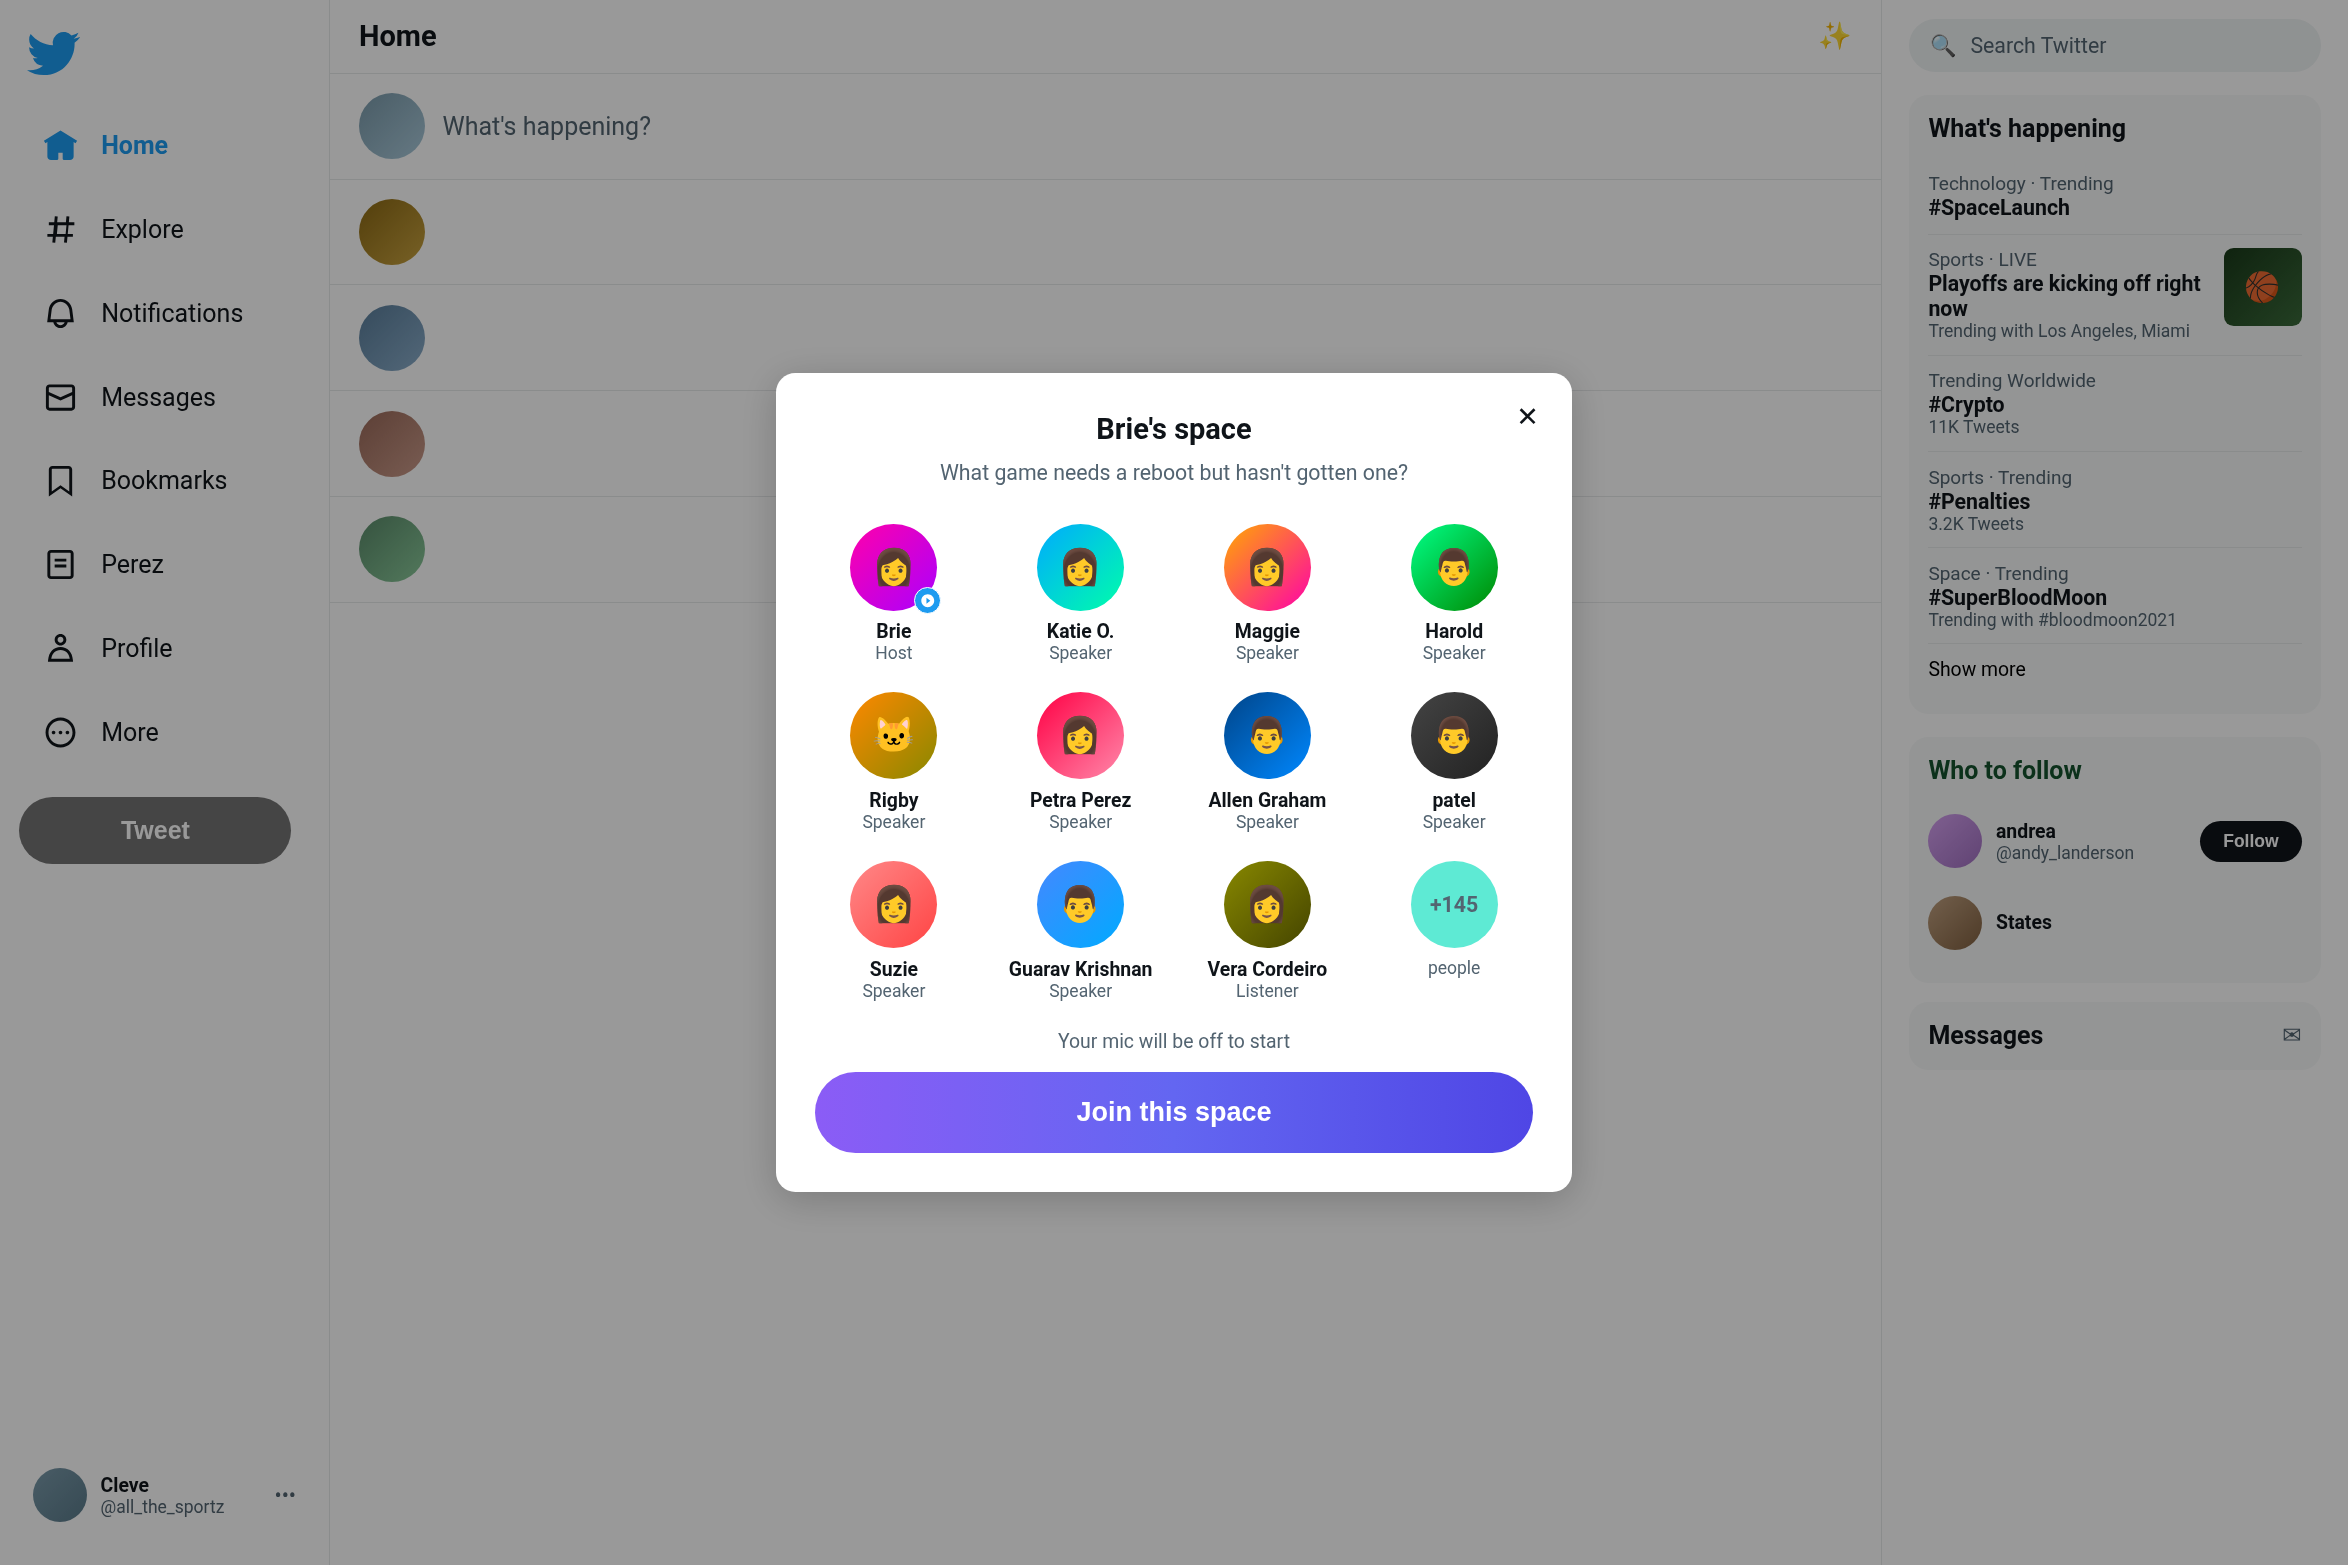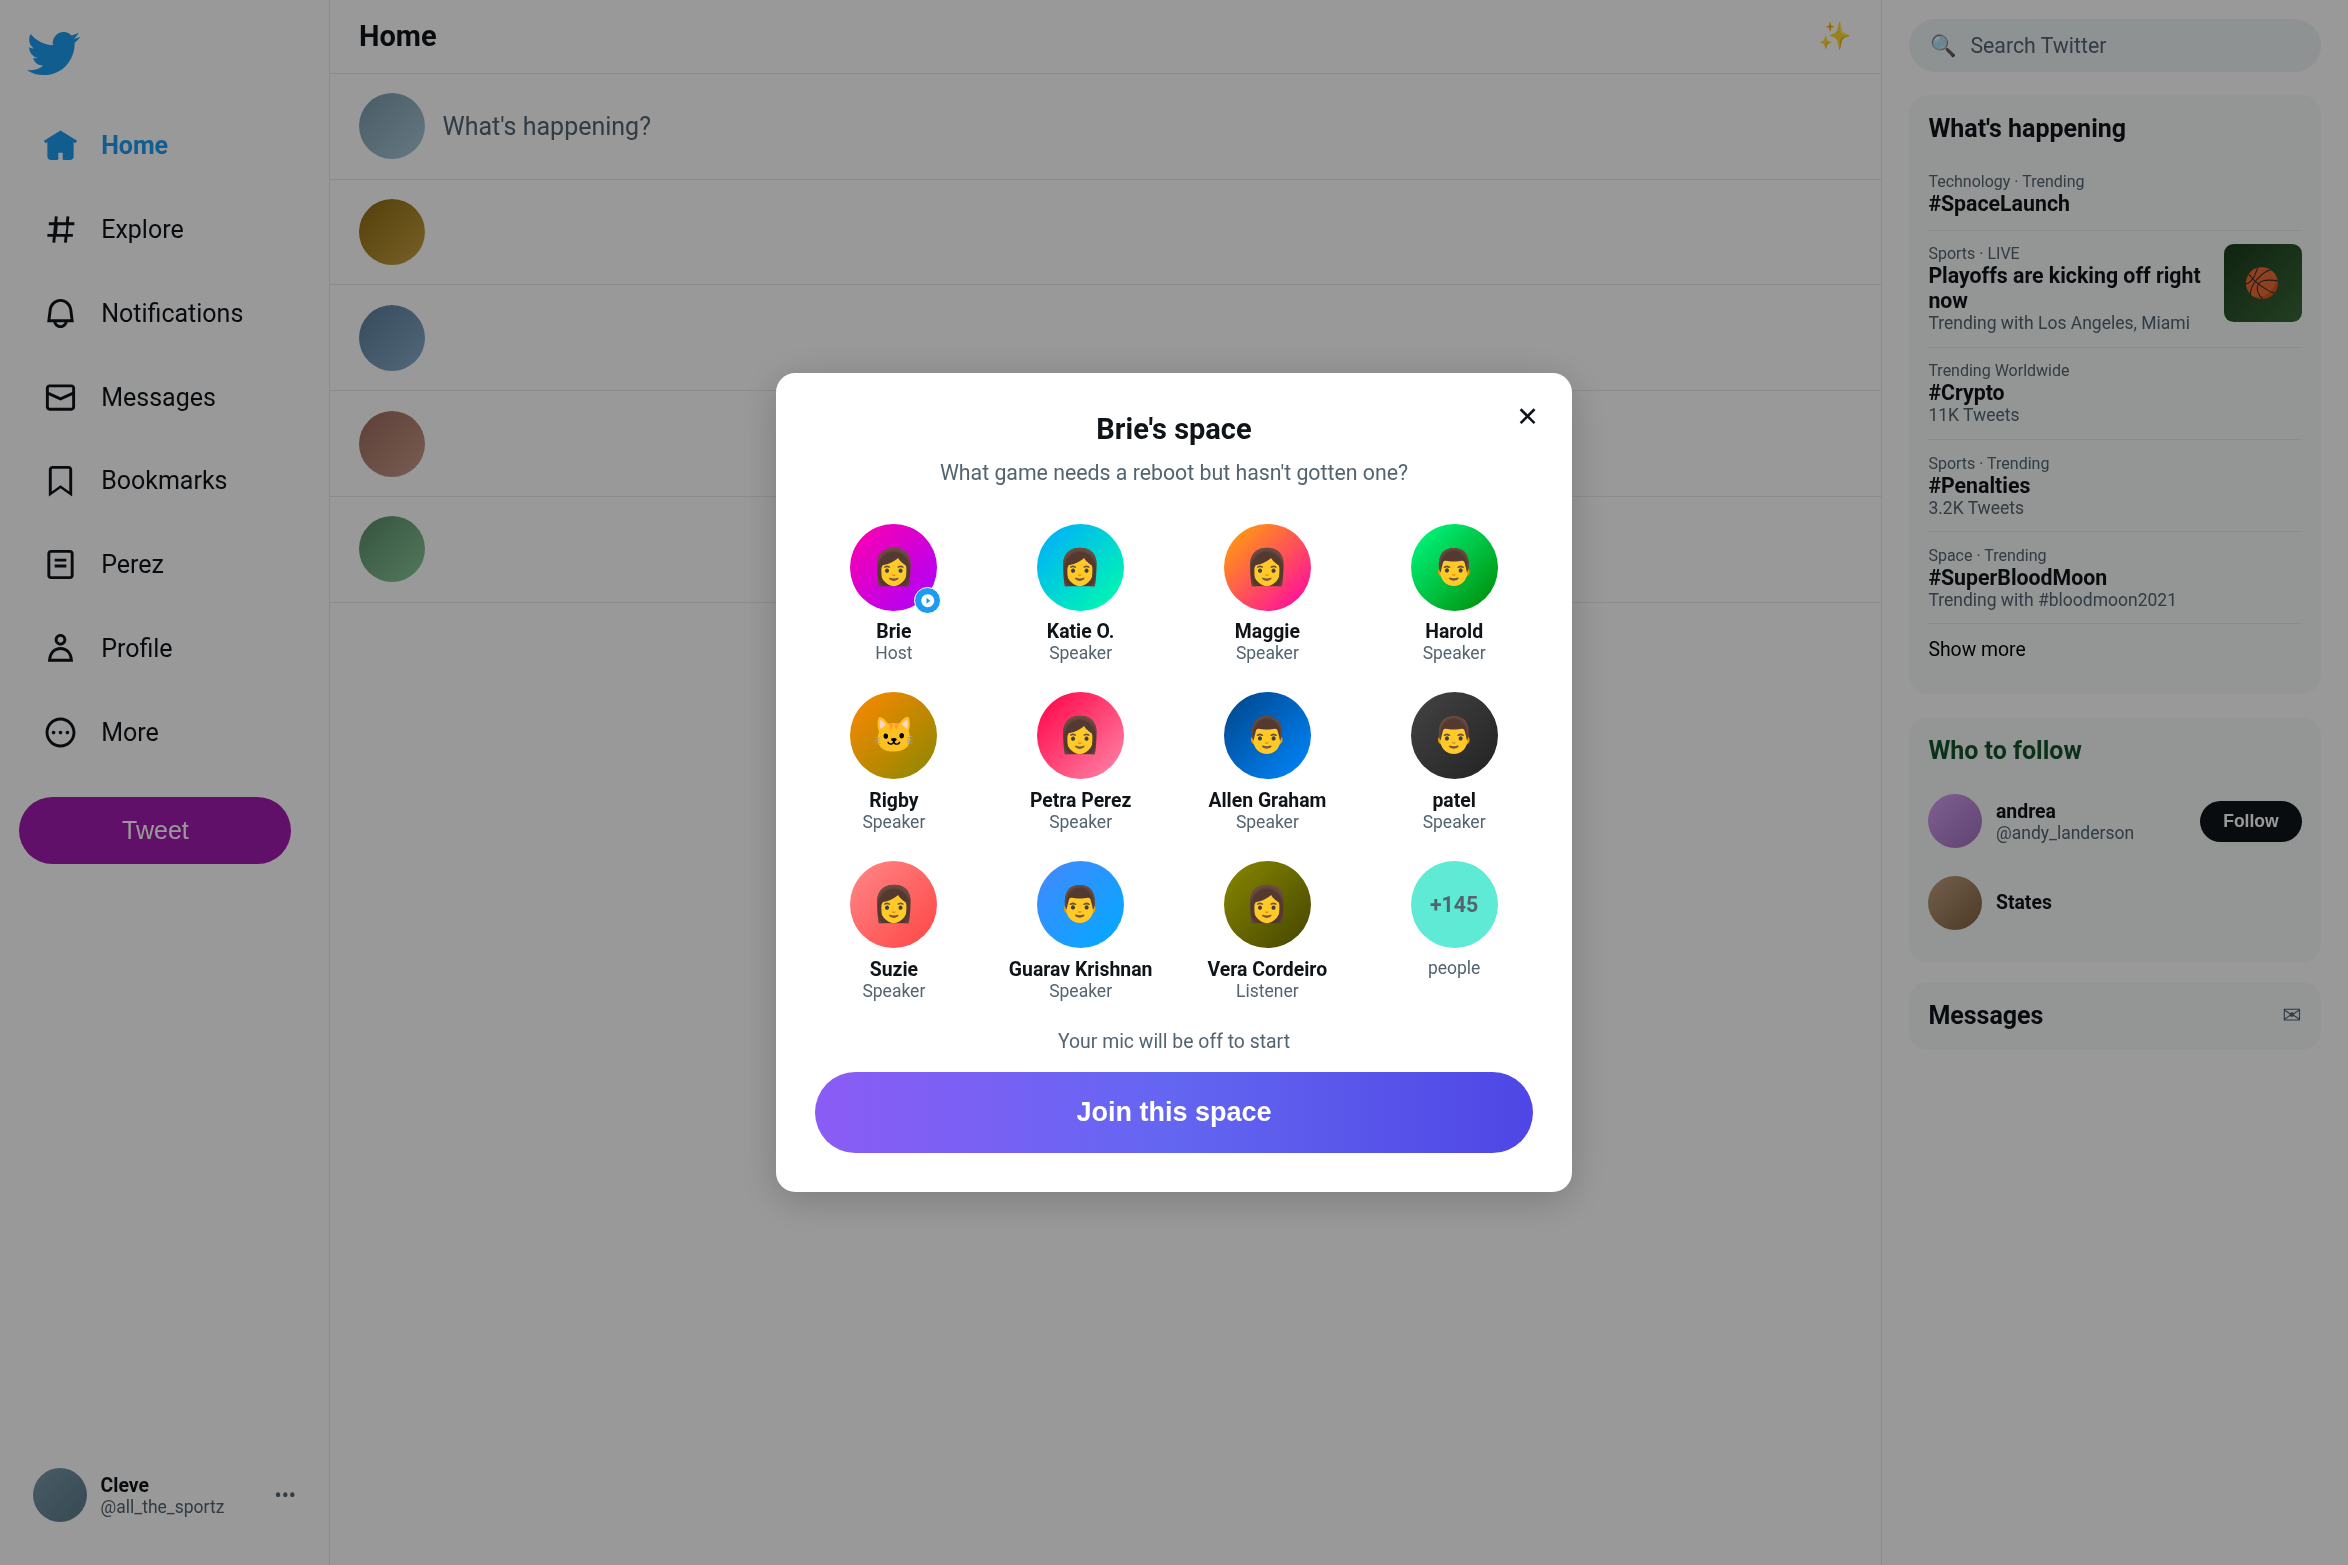--- a/index.html
+++ b/index.html
@@ -80,27 +80,27 @@
       font-weight: 400;
       color: #0f1419;
     }
 
     .nav-item.active .nav-label {
       font-weight: 700;
       color: #1d9bf0;
     }
 
     .tweet-btn {
-      background: #a21caf;
+      background: #737373;
       color: #fff;
       border: none;
       border-radius: 49px;
       padding: 19.4px 0;
       font-size: 25px;
-      font-weight: 400;
+      font-weight: 700;
       width: 272px;
       cursor: pointer;
       margin-top: 19.4px;
       text-align: center;
     }
 
     .user-profile-bottom {
       position: absolute;
       bottom: 29px;
       left: 19.4px;
@@ -273,21 +273,21 @@
       justify-content: space-between;
       align-items: flex-start;
       cursor: pointer;
     }
 
     .trending-item:last-child {
       border-bottom: none;
     }
 
     .trending-category {
-      font-size: 16px;
+      font-size: 19px;
       color: #536471;
     }
 
     .trending-name {
       font-size: 21.3px;
       font-weight: 700;
       color: #0f1419;
     }
 
     .trending-count {

